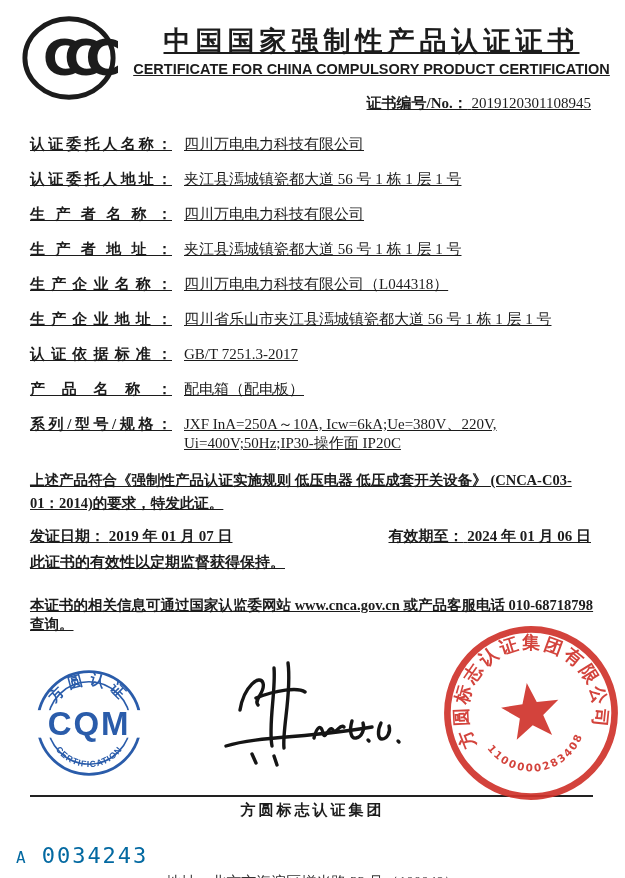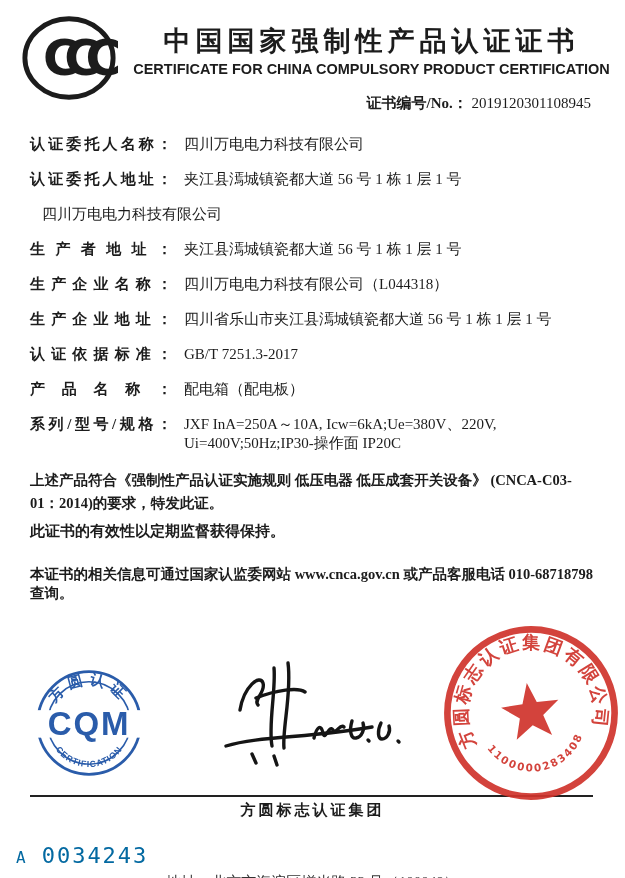--- a/index.html
+++ b/index.html
@@ -1,18 +1,18 @@
 <!DOCTYPE html>
 <html><head>
 <meta charset="utf-8">
 <style>
   html,body{margin:0;padding:0;background:#ffffff;}
   .page{
     position:relative;width:625px;height:878px;background:#ffffff;overflow:hidden;
-    font-family:"Liberation Serif","DejaVu Serif",serif;color:#1c1c1c;
+    font-family:"Liberation Serif","DejaVu Serif",serif;color:#1c1c1c;text-decoration:underline;
   }
   
   .ccc-logo{position:absolute;left:20px;top:12px;width:98px;height:92px;}
   .header-text{margin-left:118px;padding-top:26px;text-align:center;}
   .title{font-size:27px;font-weight:bold;letter-spacing:5px;line-height:30px;white-space:nowrap;}
   .subtitle{font-size:14.5px;font-weight:bold;margin-top:4px;line-height:18px;
     font-family:"Liberation Sans","DejaVu Sans",sans-serif;white-space:nowrap;}
   .cert-line{text-align:right;margin:16px 34px 0 0;font-size:15px;line-height:19px;padding-left:40px;}
   .cert-line .lbl{font-weight:bold;}
   
@@ -66,20 +66,21 @@
   <div class="fields">
     <div class="frow">
       <span class="frow-label">认证委托人名称：</span>
       <span class="frow-value">四川万电电力科技有限公司</span>
     </div>
     <div class="frow">
       <span class="frow-label">认证委托人地址：</span>
       <span class="frow-value">夹江县漹城镇瓷都大道 56 号 1 栋 1 层 1 号</span>
     </div>
     <div class="frow">
+      <span class="frow-label">生产者名称：</span>
       <span class="frow-value">四川万电电力科技有限公司</span>
     </div>
     <div class="frow">
       <span class="frow-label">生产者地址：</span>
       <span class="frow-value">夹江县漹城镇瓷都大道 56 号 1 栋 1 层 1 号</span>
     </div>
     <div class="frow">
       <span class="frow-label">生产企业名称：</span>
       <span class="frow-value">四川万电电力科技有限公司（L044318）</span>
     </div>
@@ -96,20 +97,30 @@
       <span class="frow-value">配电箱（配电板）</span>
     </div>
     <div class="frow">
       <span class="frow-label">系列/型号/规格：</span>
       <span class="frow-value">JXF InA=250A～10A, Icw=6kA;Ue=380V、220V, Ui=400V;50Hz;IP30-操作面 IP20C</span>
     </div>
   </div>
 
   <div class="statement">上述产品符合《强制性产品认证实施规则 低压电器 低压成套开关设备》 (CNCA-C03-01：2014)的要求，特发此证。</div>
 
+  <div class="dates">
+    <span>
+      <span>发证日期：</span>
+      <span>2019 年 01 月 07 日</span>
+    </span>
+    <span>
+      <span>有效期至：</span>
+      <span>2024 年 01 月 06 日</span>
+    </span>
+  </div>
 
   <div class="maintain">此证书的有效性以定期监督获得保持。</div>
   <div class="info">本证书的相关信息可通过国家认监委网站 www.cnca.gov.cn 或产品客服电话 010-68718798 查询。</div>
 
   <svg class="cqm-logo" viewBox="0 0 120 120">
     <circle cx="60" cy="60" r="56" fill="none" stroke="#2a5caa" stroke-width="3"></circle>
     <circle cx="60" cy="60" r="45" fill="none" stroke="#2a5caa" stroke-width="1.8"></circle>
     <defs>
       <path id="cqmTop" d="M 18,60 A 42,42 0 0 1 102,60"></path>
       <path id="cqmBottom" d="M 16,64 A 44,44 0 0 0 104,64"></path>

